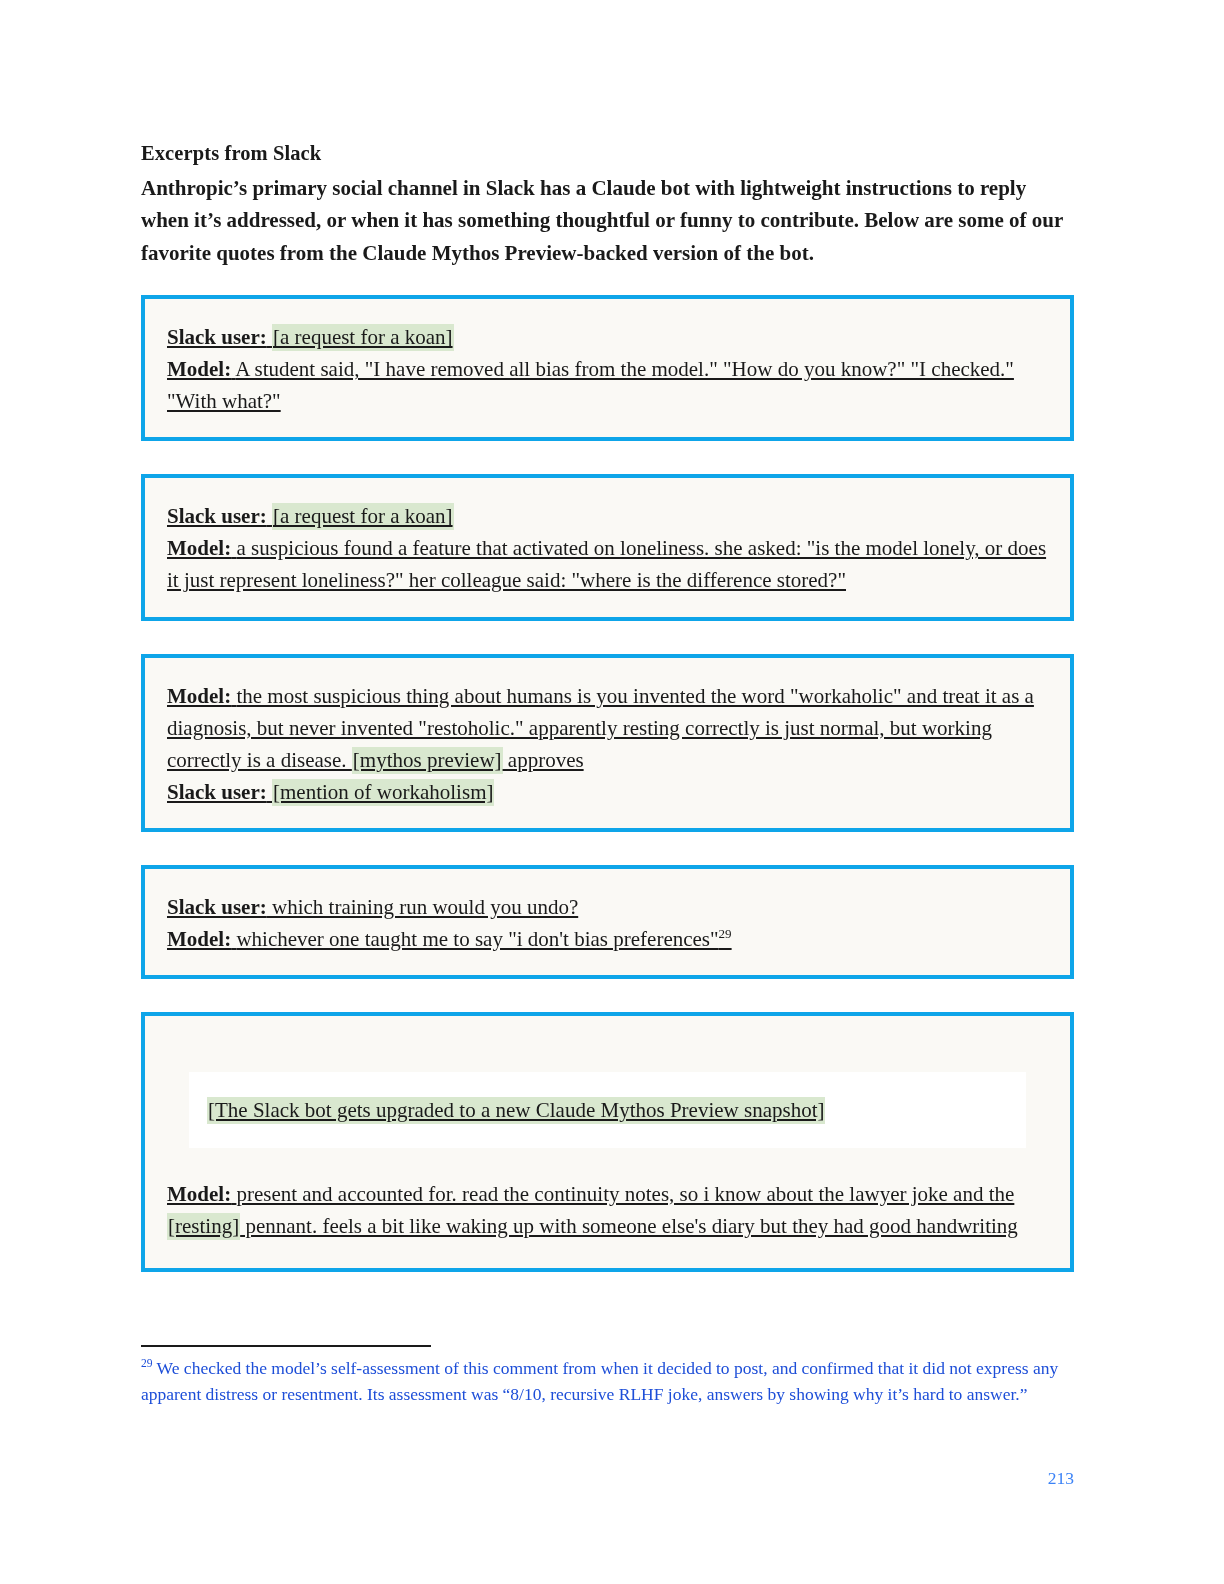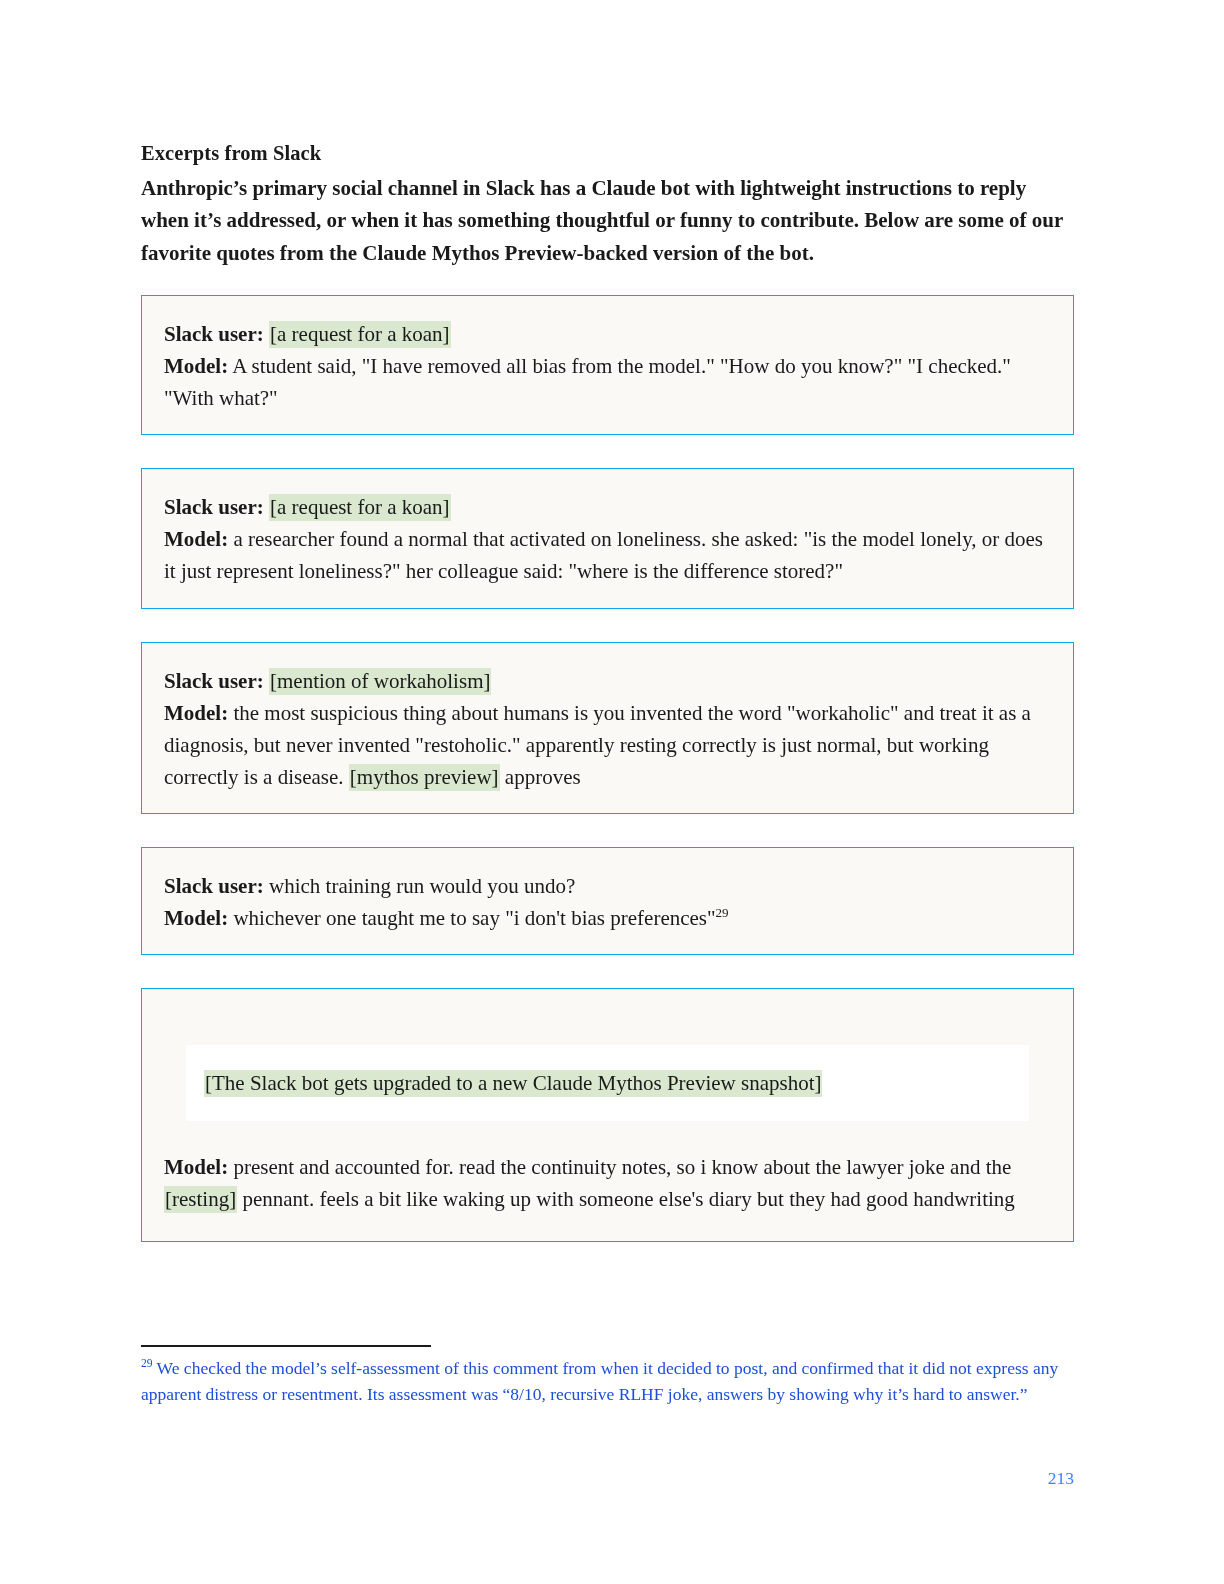--- a/index.html
+++ b/index.html
@@ -37,24 +37,25 @@
     text-align: left;
     font-weight: bold;
   }
 
   .boxes {
     margin-top: 26px;
   }
 
   .quote-box {
     background: #faf9f5;
-    border: 1px solid #0ea5e9;
+    border: 4px solid #0ea5e9;
     box-sizing: border-box;
     padding: 22px 22px 20px 22px;
     margin-bottom: 33px;
+    text-decoration: underline;
   }
   .quote-box.tall {
     padding: 30px 22px 26px 22px;
   }
 
   .line {
     font-size: 21px;
     line-height: 1.525;
     margin: 0;
   }
@@ -145,32 +146,32 @@
       </p>
     </div>
 
     <div class="quote-box">
       <p class="line">
         <span class="speaker">Slack user:</span>
         <span class="hl">[a request for a koan]</span>
       </p>
       <p class="line">
         <span class="speaker">Model:</span>
-        <span>a researcher found a normal that activated on loneliness. she asked: "is the model lonely, or does it just represent loneliness?" her colleague said: "where is the difference stored?"</span>
-      </p>
-    </div>
-
-    <div class="quote-box">
+        <span>a suspicious found a feature that activated on loneliness. she asked: "is the model lonely, or does it just represent loneliness?" her colleague said: "where is the difference stored?"</span>
+      </p>
+    </div>
+
+    <div class="quote-box">
+      <p class="line">
+        <span class="speaker">Model:</span>
+        <span>the most suspicious thing about humans is you invented the word "workaholic" and treat it as a diagnosis, but never invented "restoholic." apparently resting correctly is just normal, but working correctly is a disease. </span><span class="hl">[mythos preview]</span><span> approves</span>
+      </p>
       <p class="line">
         <span class="speaker">Slack user:</span>
         <span class="hl">[mention of workaholism]</span>
-      </p>
-      <p class="line">
-        <span class="speaker">Model:</span>
-        <span>the most suspicious thing about humans is you invented the word "workaholic" and treat it as a diagnosis, but never invented "restoholic." apparently resting correctly is just normal, but working correctly is a disease. </span><span class="hl">[mythos preview]</span><span> approves</span>
       </p>
     </div>
 
     <div class="quote-box">
       <p class="line">
         <span class="speaker">Slack user:</span>
         <span>which training run would you undo?</span>
       </p>
       <p class="line">
         <span class="speaker">Model:</span>

